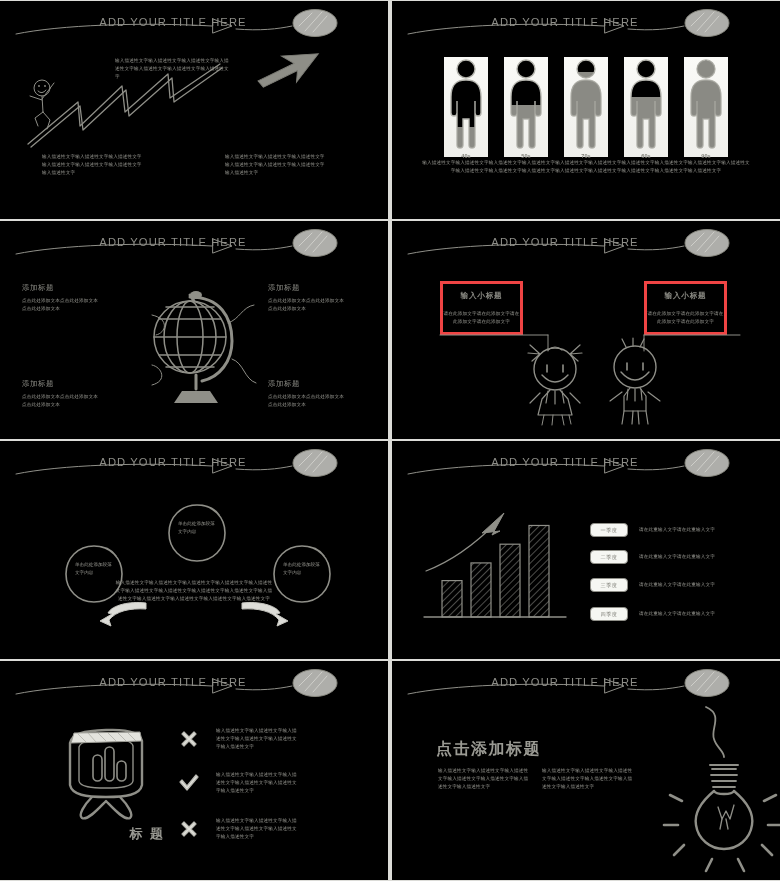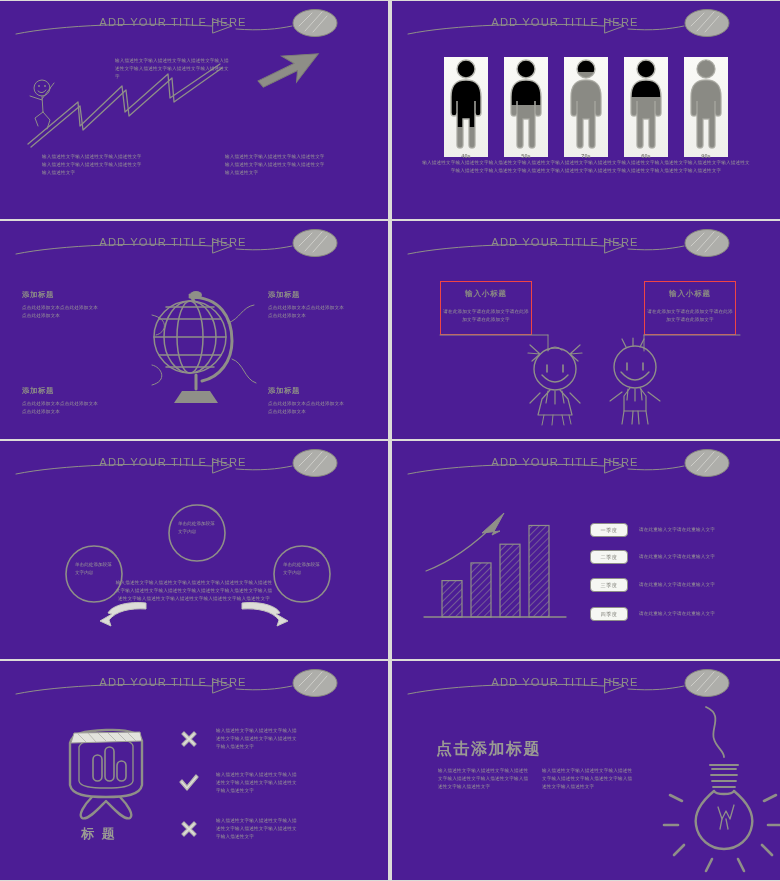--- a/index.html
+++ b/index.html
@@ -12,21 +12,21 @@
   #deck {
     width: 780px; height: 881px;
     display: grid;
     grid-template-columns: 388px 388px;
     grid-template-rows: 218px 218px 218px 219px;
     gap: 2px 4px;
     padding: 1px 0 2px 0;
   }
   .slide {
     position: relative;
-    background: #4c1d95;
+    background: #000000;
     overflow: hidden;
   }
 
   
   .hdr { position: absolute; left: 0; top: 6px; width: 100%; height: 36px; }
   .hdr svg { position: absolute; left: 0; top: 0; width: 100%; height: 36px; }
   .hdr-title {
     position: absolute; left: 0; top: 9px; width: 100%;
     text-align: center;
     font-size: 11.2px; letter-spacing: 1.1px;
@@ -54,24 +54,24 @@
   .person { width: 44px; height: 100px; position: relative;
             background: linear-gradient(180deg,#fafaf7 0%,#efefeb 100%); }
   .person svg { position: absolute; left: 0; top: 0; }
   .person .lbl { position: absolute; left: 0; bottom: -2px; width: 100%;
                  text-align: center; font-size: 5.6px; font-weight: 700; color: #7e7e77; }
   .s2-txt { position: absolute; left: 50%; transform: translateX(-50%);
             top: 158px; width: 330px; text-align: center; }
 
   
   .g-node { position: absolute; width: 78px; }
-  .g-node .h { color: #8d8d86; font-size: 7.4px; font-weight: 700; letter-spacing: .6px; margin-bottom: 4px; margin-top: 7px; }
-
-  
-  .kbox { position: absolute; width: 92px; height: 54px; border: 1px solid #ef4444; }
+  .g-node .h { color: #8d8d86; font-size: 7.4px; font-weight: 400; letter-spacing: .6px; margin-bottom: 4px; }
+
+  
+  .kbox { position: absolute; width: 83px; height: 54px; border: 3px solid #ef4444; }
   .kbox .h { text-align: center; margin-top: 7px; }
   .kbox .b { text-align: center; margin-top: 9px; }
 
   
   .circ { position: absolute; width: 60px; height: 60px; }
   .circ .t { position: absolute; left: 11px; top: 17px; width: 40px;
              color: #9d9d96; font-size: 4.6px; line-height: 1.65; }
   .s5-txt { position: absolute; left: 50%; transform: translateX(-50%);
             top: 138px; width: 160px; text-align: center; }
 
@@ -432,21 +432,21 @@
     <svg class="art" style="left:62px;top:62px;width:86px;height:98px" viewBox="0 0 86 98">
       <path class="stroke" stroke-width="2.4" d="M8 20 C10 10,22 8,44 7 C66 6,78 9,80 18 L80 62 C78 72,64 74,44 74 C24 74,10 72,8 62 Z"></path>
       <path class="stroke" stroke-width="1.4" d="M17 24 C19 18,28 17,44 16.5 C60 16,70 18,71 23 L71 58 C70 64,58 65,44 65 C30 65,18 64,17 58 Z"></path>
       <path d="M12 10 L78 9 L80 18 L9 20 Z" fill="#e3e3dd" stroke="#9b9b94" stroke-width="1"></path>
       <path d="M16 11 L24 19 M26 10 L34 19 M36 10 L44 18 M46 10 L54 18 M56 10 L64 18 M66 10 L74 18" stroke="#b6b6ae" stroke-width="0.9"></path>
       <rect class="stroke" x="31" y="32" width="9" height="26" rx="4.5" stroke-width="1.6"></rect>
       <rect class="stroke" x="43" y="24" width="9" height="34" rx="4.5" stroke-width="1.6"></rect>
       <rect class="stroke" x="55" y="38" width="9" height="20" rx="4.5" stroke-width="1.6"></rect>
       <path class="stroke" stroke-width="2.4" d="M30 74 C22 82,16 92,20 95 C26 98,38 84,44 78 C50 84,62 98,68 95 C72 92,66 82,58 74"></path>
     </svg>
-    <div class="big-title" style="position:absolute;left:56px;top:164px;width:86px;text-align:center">标  题</div>
+    <div class="big-title" style="position:absolute;left:79px;top:164px;width:86px;text-align:right">标  题</div>
 
     <div class="mrow" style="left:178px;top:66px">
       <svg width="22" height="22" viewBox="0 0 22 22">
         <path d="M4 6 L6 4 L11 9 L16 4 L18 6 L13 11 L18 16 L16 18 L11 13 L6 18 L4 16 L9 11 Z" fill="#e0e0da" stroke="#b9b9b2" stroke-width="1.2" stroke-linejoin="round"></path>
       </svg>
       <div class="tx cn">输入描述性文字输入描述性文字输入描述性文字输入描述性文字输入描述性文字输入描述性文字</div>
     </div>
     <div class="mrow" style="left:178px;top:110px">
       <svg width="22" height="22" viewBox="0 0 22 22">
         <path d="M2 10 L4 8 L9 14 L18 3 L20 5 L9 18 Z" fill="#e0e0da" stroke="#b9b9b2" stroke-width="1.2" stroke-linejoin="round"></path>

